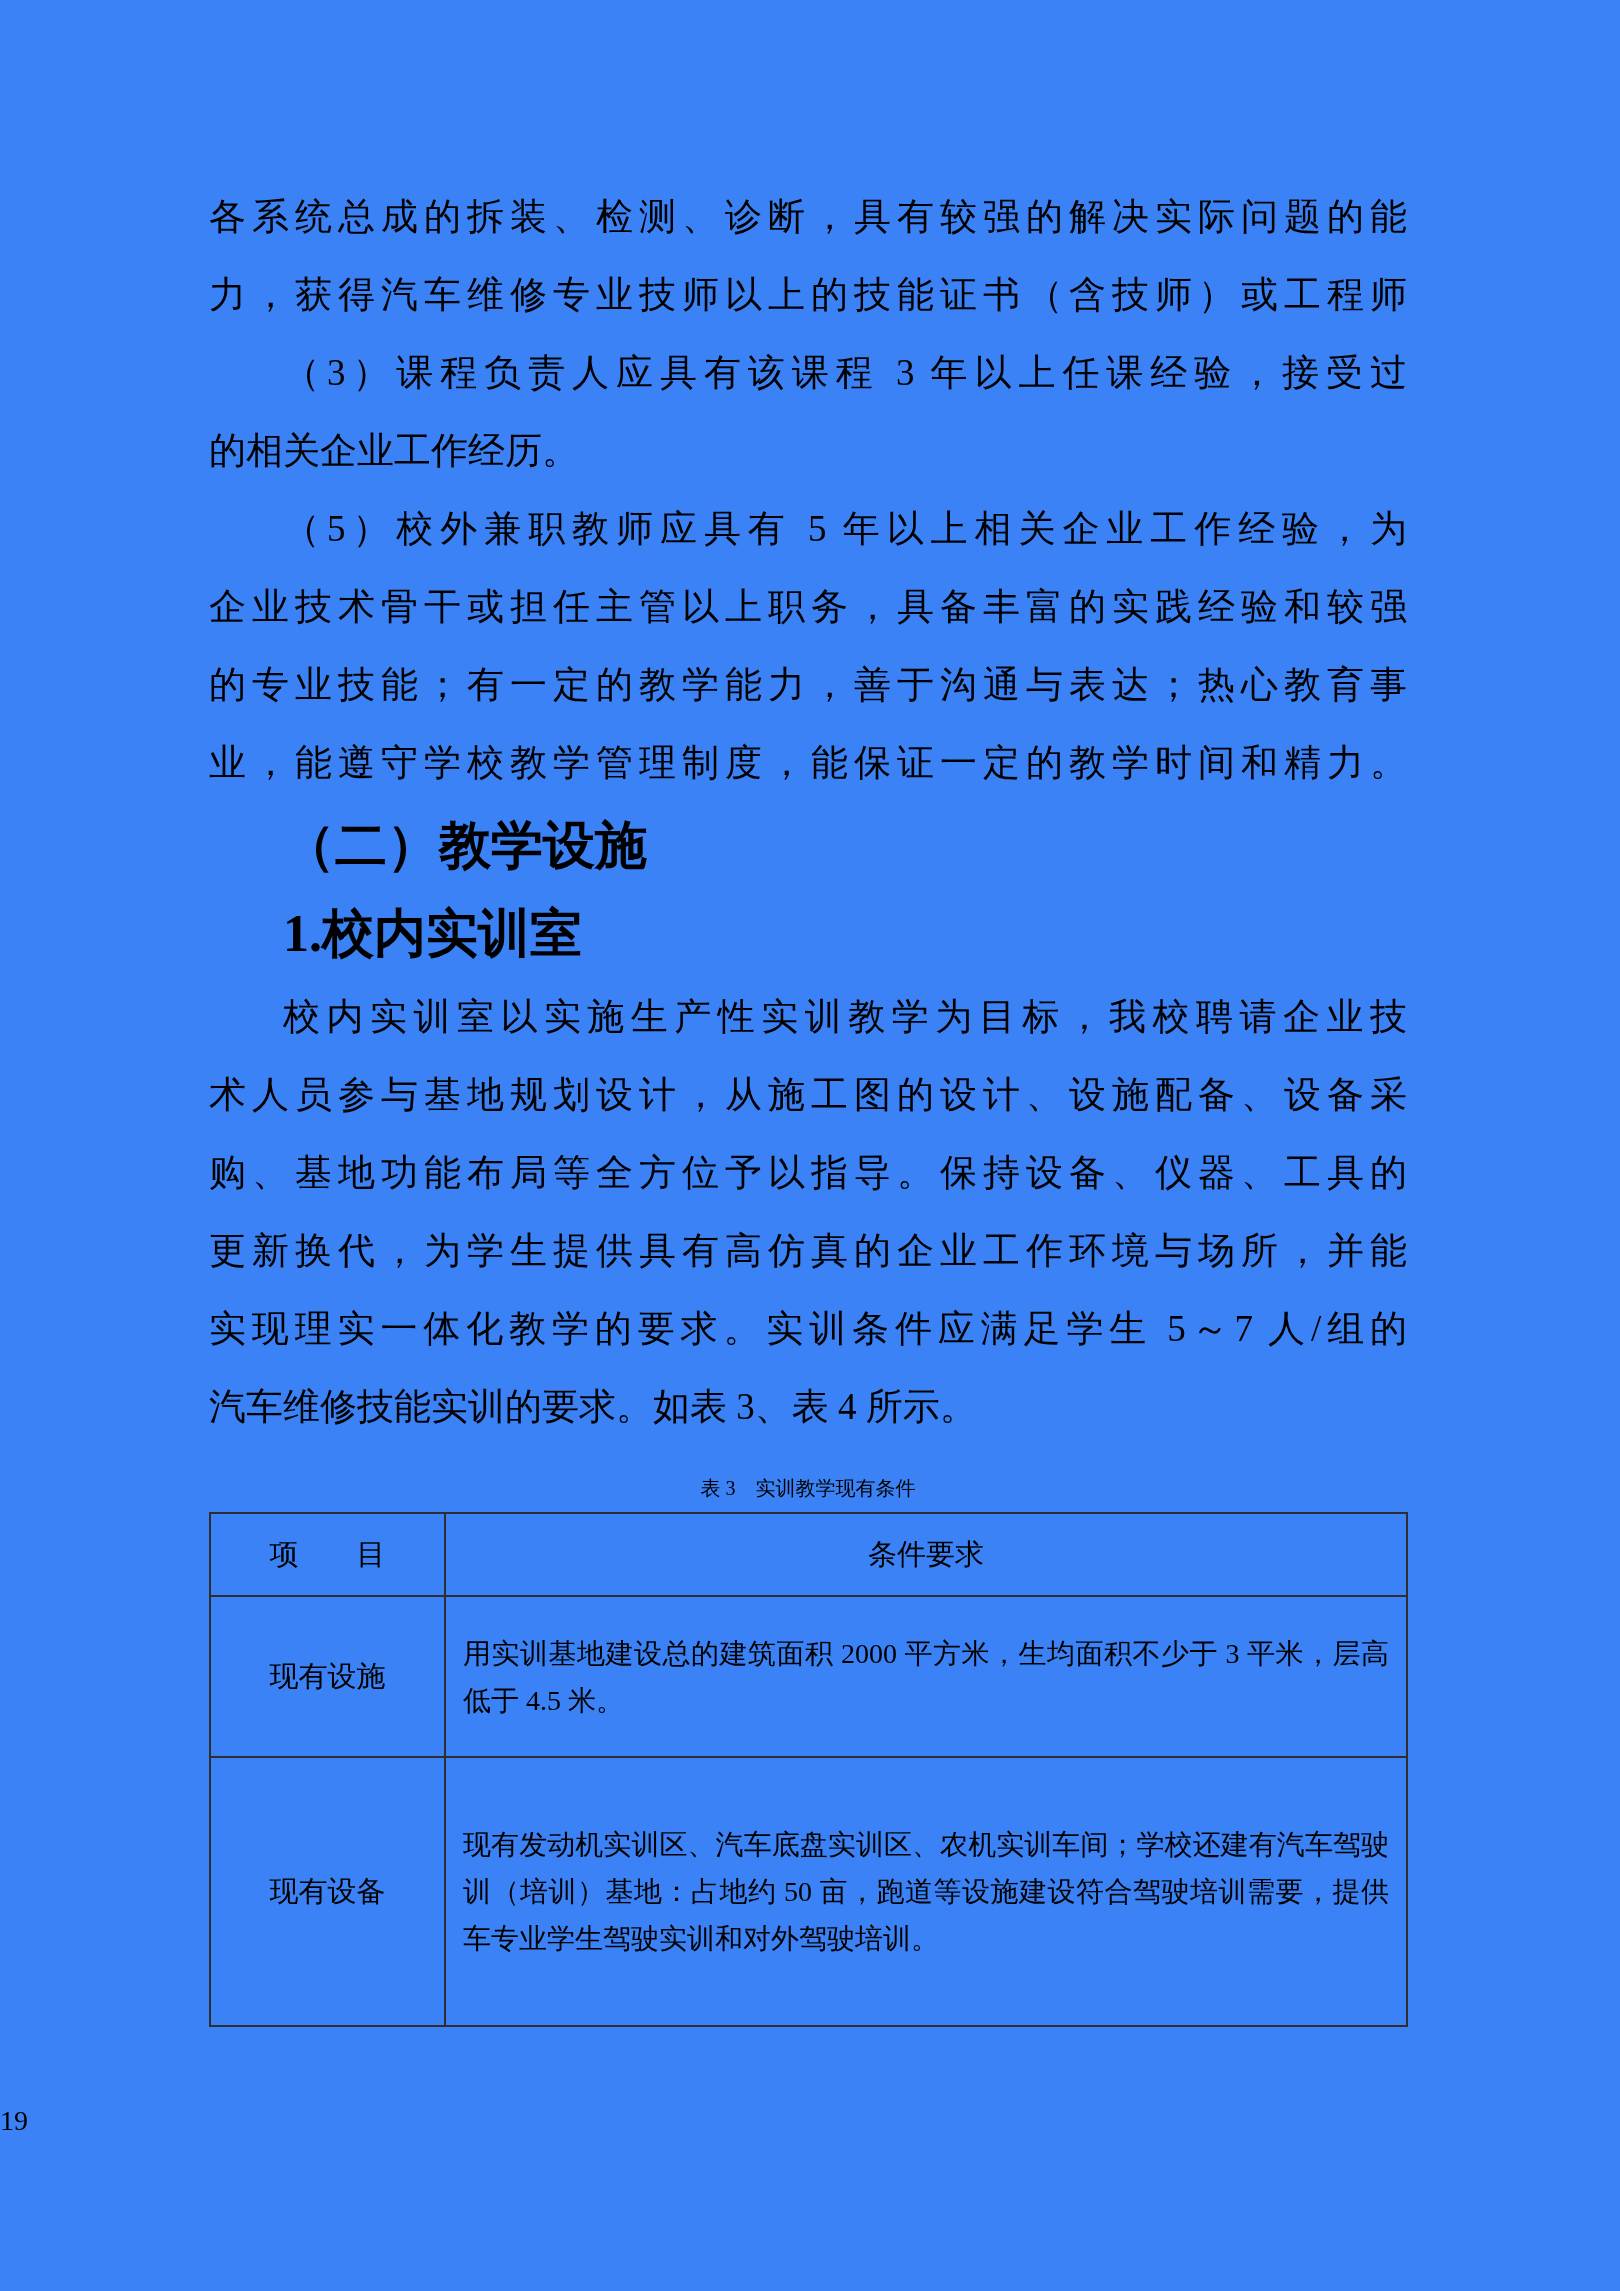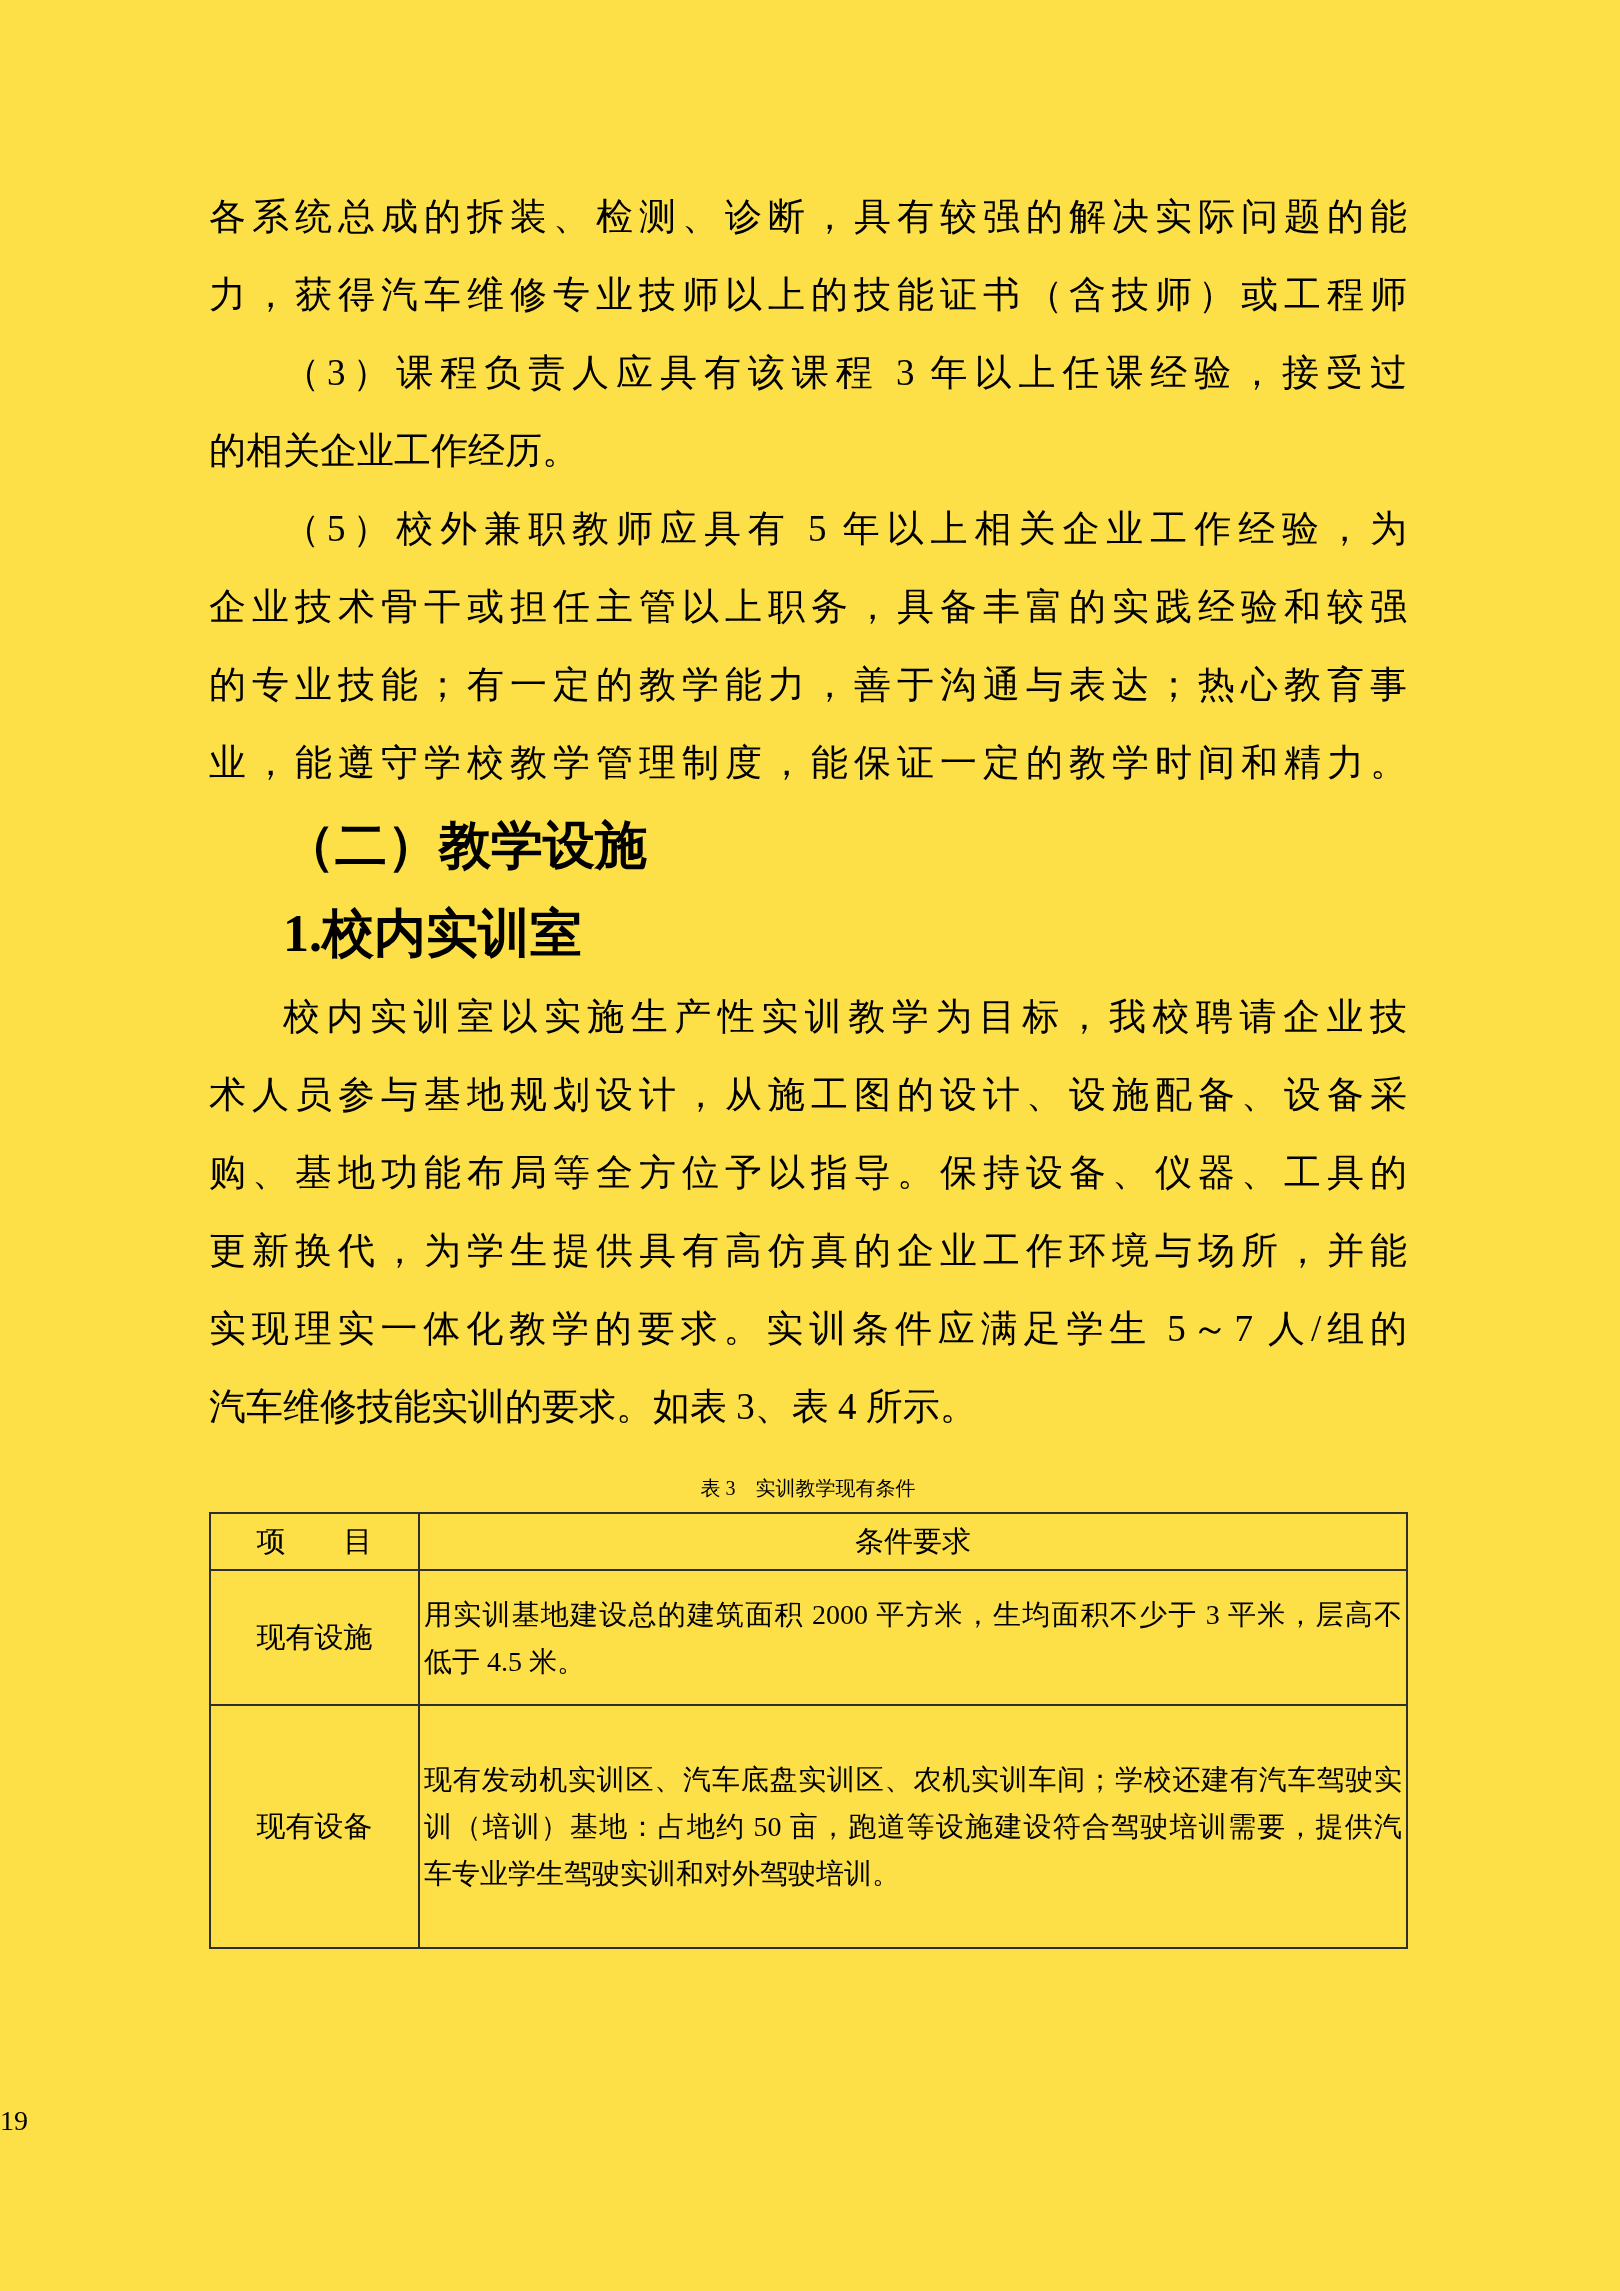--- a/index.html
+++ b/index.html
@@ -1,19 +1,19 @@
 <!DOCTYPE html>
 <html><head>
 <meta charset="utf-8">
 <style>
   html,body { margin:0; padding:0; background:#ffffff; }
   .page {
     position:relative;
     width:1620px; height:2292px;
-    background:#fde047;
+    background:#3b82f6;
     color:#000000;
     font-family:"Liberation Serif","DejaVu Serif",serif;
     overflow:hidden;
   }
   .content {
     position:absolute;
     left:209px; top:178px;
     width:1198px;
   }
   
@@ -45,21 +45,21 @@
 
   table.ttable {
     margin-top:3.9px;
     border-collapse:collapse;
     table-layout:fixed;
     width:1199px;
   }
   table.ttable td {
     border-left:2px solid #2e2e2e;
     border-right:2px solid #2e2e2e;
-    padding:4px;
+    padding:17px;
     vertical-align:middle;
   }
   tr.hdr td {
     border-top:2.9px solid #2e2e2e;
     border-bottom:2.9px solid #2e2e2e;
     height:47px;
     font-size:29px;
     text-align:center;
   }
   tr.r1 td { border-bottom:2px solid #2e2e2e; height:125px; }

